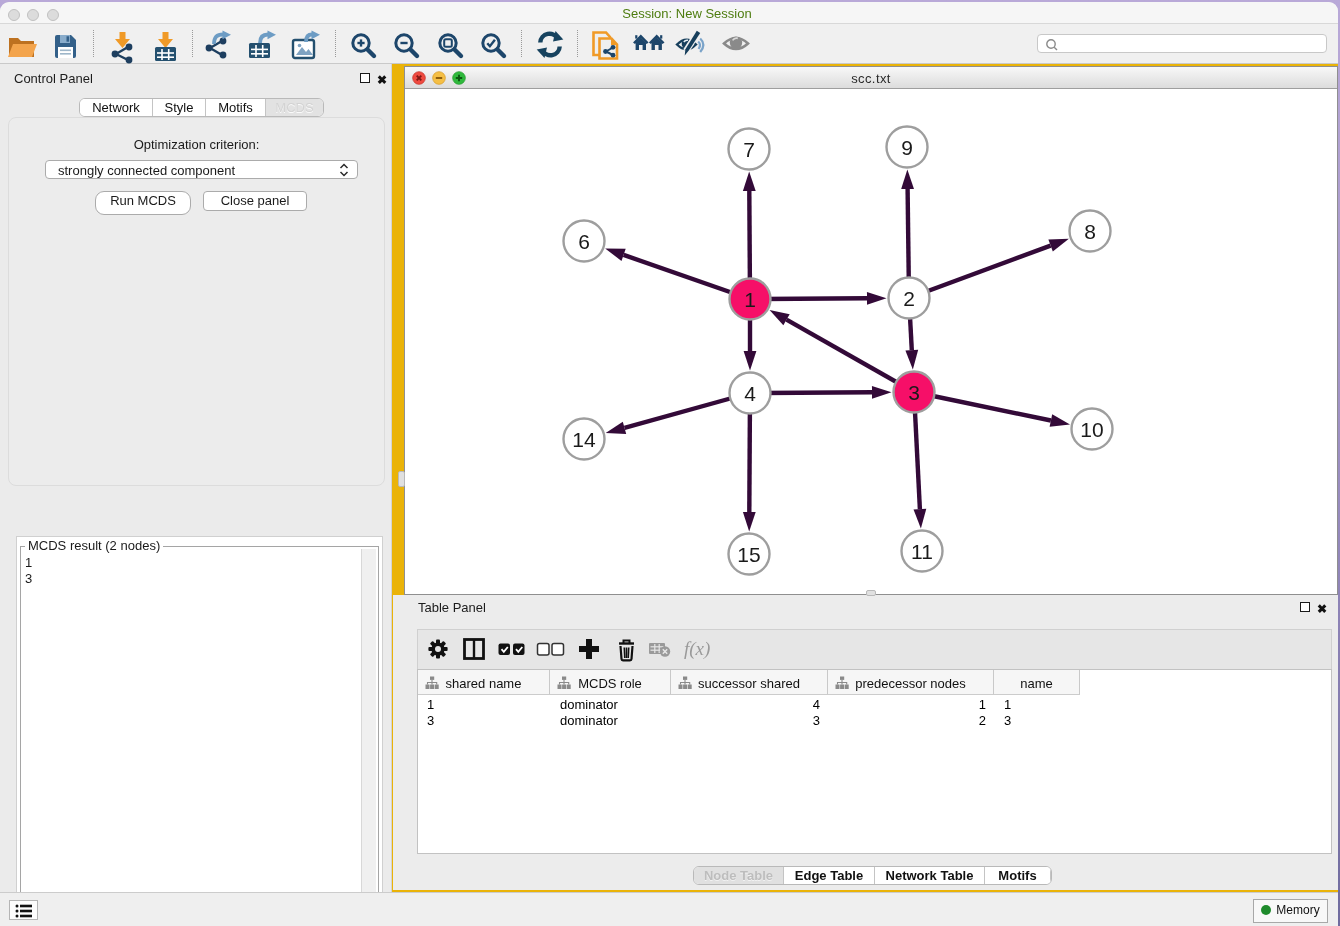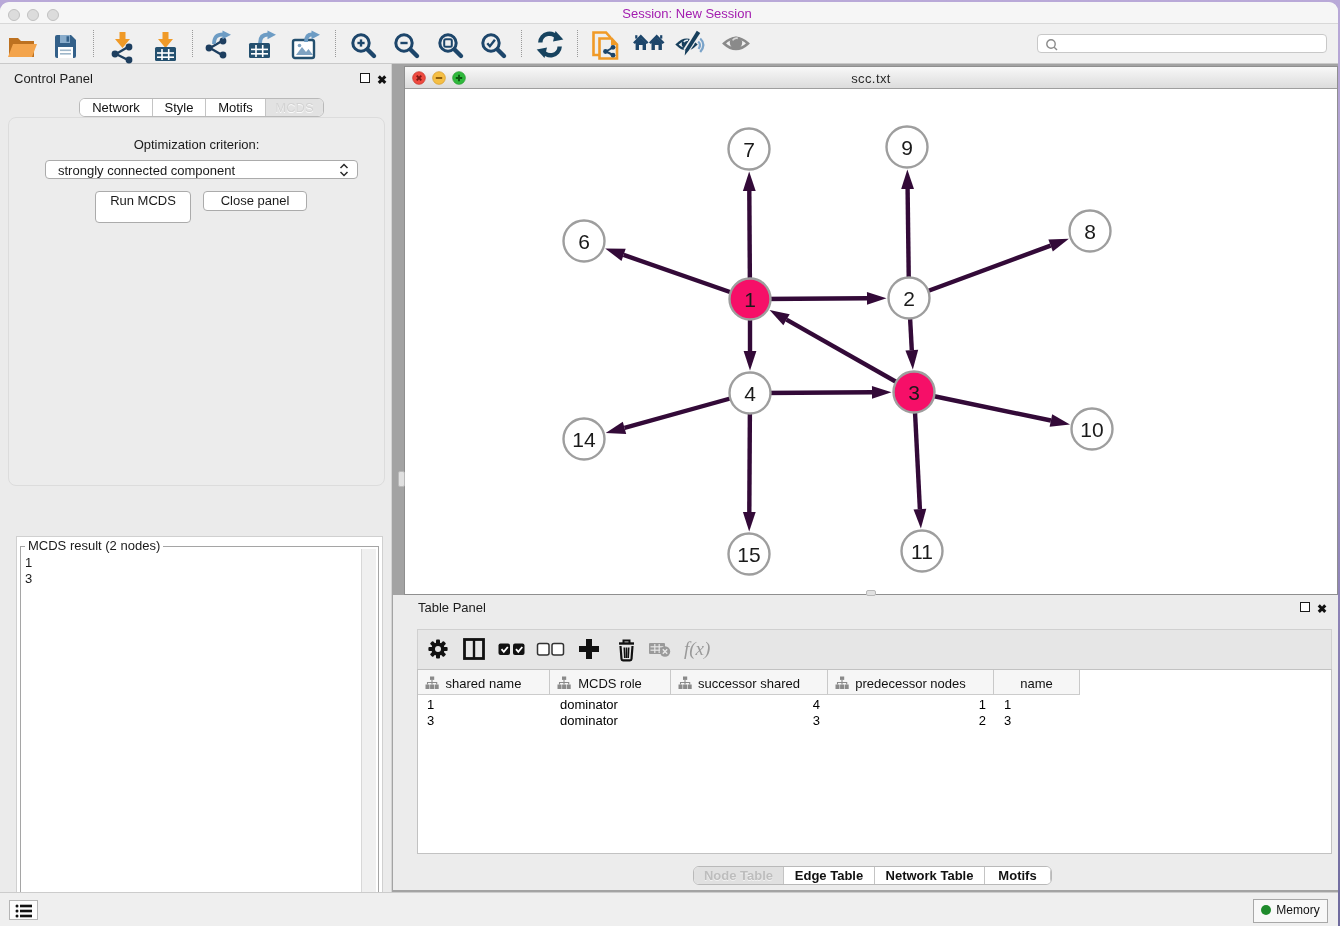--- a/index.html
+++ b/index.html
@@ -1,24 +1,24 @@
 <!DOCTYPE html>
 <html><head><meta charset="utf-8">
 <style>
   * { margin:0; padding:0; box-sizing:border-box; }
   html,body { width:1340px; height:926px; overflow:hidden; }
   body { background:linear-gradient(#b9a9d8 0%, #a495c8 40%, #6f6b9e 100%); font-family:"Liberation Sans",sans-serif; font-size:13px; color:#1a1a1a; }
   #win { will-change:transform; position:absolute; left:0; top:2px; width:1338px; height:924px; background:#ececec; border-radius:9px 9px 0 0; overflow:hidden; }
   #titlebar { position:absolute; left:0; top:0; width:100%; height:22px; background:#f6f6f6; border-bottom:1px solid #d8d8d8; border-radius:9px 9px 0 0; }
   .tl { position:absolute; top:7px; width:12px; height:12px; border-radius:50%; background:#dcdcdc; border:1px solid #c0c0c0; }
-  #wintitle { position:absolute; top:4px; left:0; width:100%; text-align:center; color:#a21caf; font-size:13px;padding-left:36px; }
+  #wintitle { position:absolute; top:4px; left:0; width:100%; text-align:center; color:#4d7c0f; font-size:13px;padding-left:36px; }
   #toolbar { position:absolute; left:0; top:22px; width:100%; height:40px; background:#f0f0f0; border-bottom:1px solid #c9c9c9; }
   .sep { position:absolute; top:6px; height:27px; width:0; border-left:1px dotted #9a9a9a; }
   #searchbox { position:absolute; left:1037px; top:10px; width:290px; height:19px; background:#fff; border:1px solid #c8c8c8; border-radius:4px; }
-  #main { position:absolute; left:0; top:62px; width:1338px; height:830px; background:#a3a3a3; }
+  #main { position:absolute; left:0; top:62px; width:1338px; height:830px; background:#eab308; }
   
   #cpanel { position:absolute; left:0; top:0; width:392px; height:830px; background:#ebebeb; border-right:1px solid #d4d4d4; }
   .phead { font-size:13px; color:#1c1c1c; }
   .flicon { position:absolute; width:10px; height:10px; border:1.5px solid #1a1a1a; background:#fff; }
   .xicon { position:absolute; font-size:12px; font-weight:bold; color:#111; line-height:10px; }
   #cptabs { position:absolute; left:79px; top:34px; height:19px; border:1px solid #b9b9b9; border-radius:6px; display:flex; overflow:hidden; background:#fff; }
   #cptabs .tab { height:100%; display:flex; align-items:center; justify-content:center; font-size:13px; color:#111; background:#fff; border-right:1px solid #c4c4c4;text-align:center; }
   #cptabs .tab.sel { background:#e2e2e2; color:#d3d3d3; text-shadow:0 1px 0 #fafafa; border-right:none; }
   #cpbody { position:absolute; left:8px; top:53px; width:377px; height:369px; background:#ececec; border:1px solid #dcdcdc; border-radius:8px; }
   #mcdsbox { position:absolute; left:16px; top:428px; width:367px; height:378px; background:#fff; border:1px solid #d0d0d0;margin-top:44px; }
@@ -216,21 +216,21 @@
       </div>
       <div id="cpbody">
         <div style="position:absolute;top:19px;width:100%;text-align:center;font-size:13px">Optimization criterion:</div>
         <div style="position:absolute;left:36px;top:42px;width:313px;height:19px;background:#fff;border:1px solid #ababab;border-radius:4px;">
           <span style="position:absolute;left:12px;top:2px;font-size:13px">strongly connected component</span>
           <svg width="10" height="14" viewBox="0 0 10 14" style="position:absolute;right:8px;top:2px">
               <path d="M1.5 5 L5 1.5 L8.5 5" fill="none" stroke="#2a2a2a" stroke-width="1.5"></path>
               <path d="M1.5 9 L5 12.5 L8.5 9" fill="none" stroke="#2a2a2a" stroke-width="1.5"></path>
             </svg>
         </div>
-        <div style="position:absolute;left:86px;top:73px;width:96px;height:32px;background:#fff;border:1px solid #ababab;border-radius:4px;text-align:center;line-height:18px;font-size:13px">Run MCDS</div>
+        <div style="position:absolute;left:86px;top:73px;width:96px;height:24px;background:#fff;border:1px solid #ababab;border-radius:9px;text-align:center;line-height:18px;font-size:13px">Run MCDS</div>
         <div style="position:absolute;left:194px;top:73px;width:104px;height:20px;background:#fff;border:1px solid #ababab;border-radius:4px;text-align:center;line-height:18px;font-size:13px">Close panel</div>
       </div>
       <div id="mcdsbox">
         <div id="fieldset">
           <div id="legend">MCDS result (2 nodes)</div>
           <div style="position:absolute;left:4px;top:8px;font-size:13px;line-height:16px">1<br>3</div>
           <div style="position:absolute;right:2px;top:2px;bottom:2px;width:15px;background:#f0f0f0;border-left:1px solid #d8d8d8"></div>
         </div>
       </div>
     </div>

